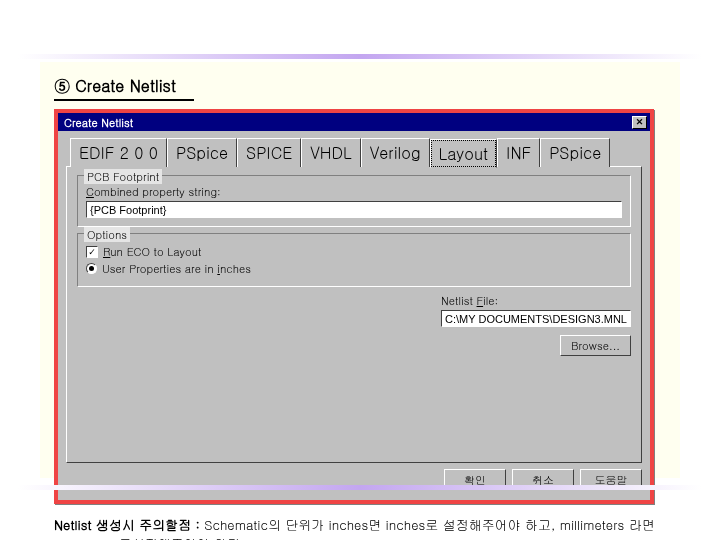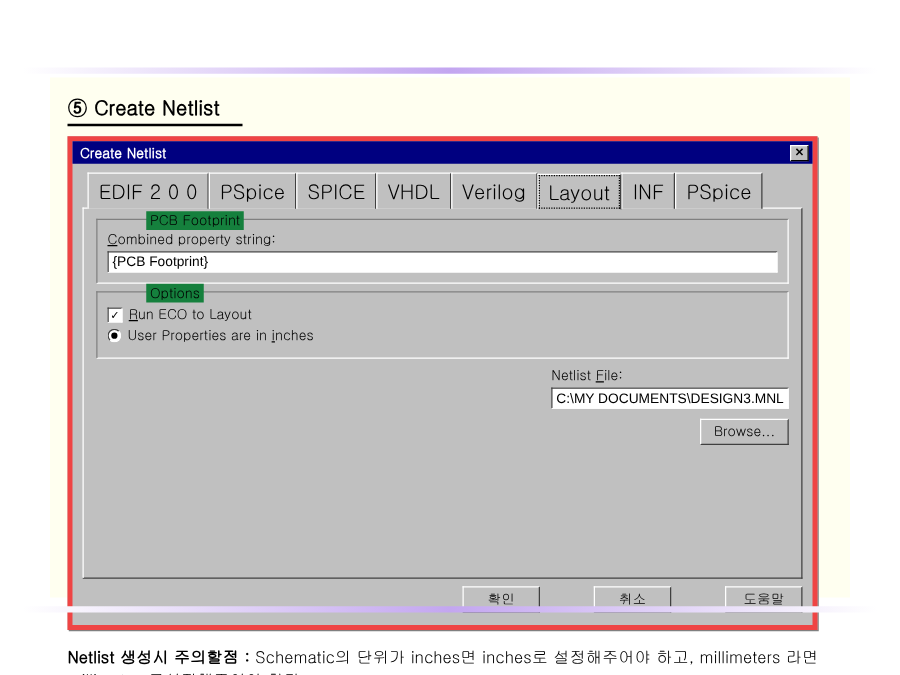--- a/index.html
+++ b/index.html
@@ -112,24 +112,23 @@
     border-right: 1px solid #fff;
     border-bottom: 1px solid #fff;
     padding: 8px 8px 8px 8px;
     margin-bottom: 6px;
     position: relative;
   }
   .group > .legend {
     position: absolute;
     top: -7px;
     left: 6px;
-    background: #15803d;
+    background: #e5e5e5;
     padding: 0 3px;
     font-size: 11px;
-    margin-left: 33px;
   }
   .sublabel { font-size: 11px; margin-bottom: 2px; }
   .underline { text-decoration: underline; }
   .sunken-input {
     width: 100%;
     background: #fff;
     border-top: 1px solid #404040;
     border-left: 1px solid #404040;
     border-right: 1px solid #fff;
     border-bottom: 1px solid #fff;
@@ -179,21 +178,20 @@
     border-top: 1px solid #fff;
     border-left: 1px solid #fff;
     border-right: 1px solid #404040;
     border-bottom: 1px solid #404040;
     font-size: 11px;
     padding: 2px 10px;
     height: 21px;
     min-width: 62px;
     text-align: center;
     cursor: default;
-    margin-left: 37px;
   }
   .dlg-buttons {
     display: flex;
     justify-content: flex-end;
     gap: 6px;
     margin-top: 6px;
   }
   .note {
     margin-top: 12px;
     font-size: 13px;

